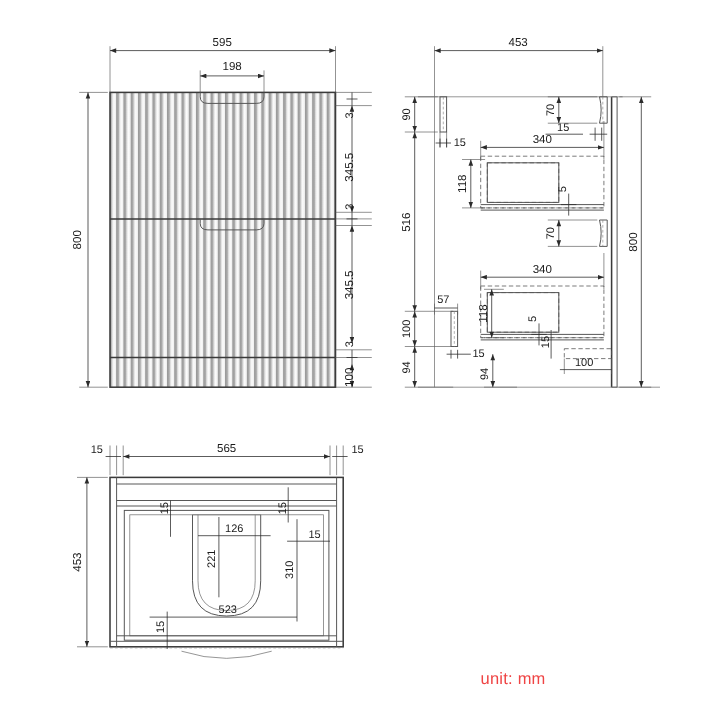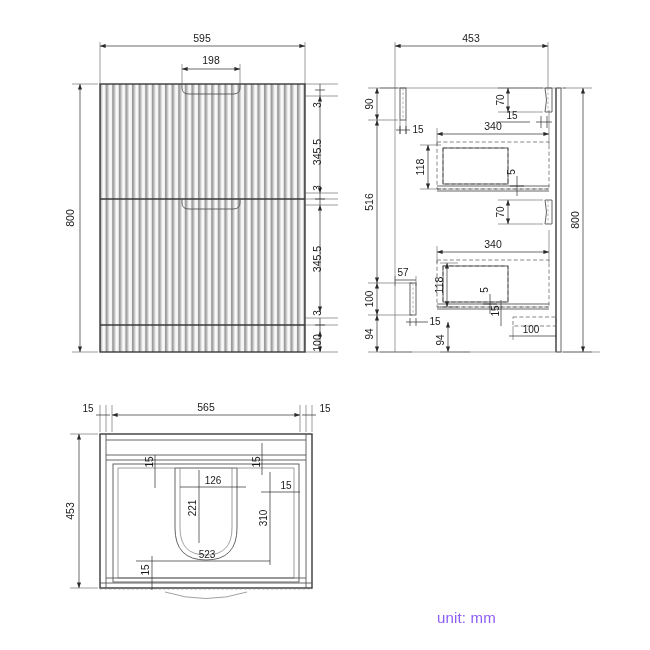--- a/index.html
+++ b/index.html
@@ -1,20 +1,20 @@
 <!DOCTYPE html>
 <html><head>
 <meta charset="utf-8">
 <style>
   html,body{margin:0;padding:0;background:#ffffff;}
   body{width:650px;height:650px;overflow:hidden;
        font-family:"Liberation Sans","DejaVu Sans",sans-serif;color:#1a1a1a;}
   #sheet{position:relative;width:532px;height:650px;background:#fff;}
   svg{display:block;}
-  .unit{position:absolute;right:36px;bottom:24px;font-size:15px;color:#8b5cf6;
+  .unit{position:absolute;right:36px;bottom:24px;font-size:15px;color:#ef4444;
         letter-spacing:.2px;}
 </style>
 </head>
 <body>
 
 <div id="sheet">
 
 <svg width="650" height="650" viewBox="0 0 650 650">
   <defs>
     <linearGradient id="flutegrad" x1="0" y1="0" x2="1" y2="0">

